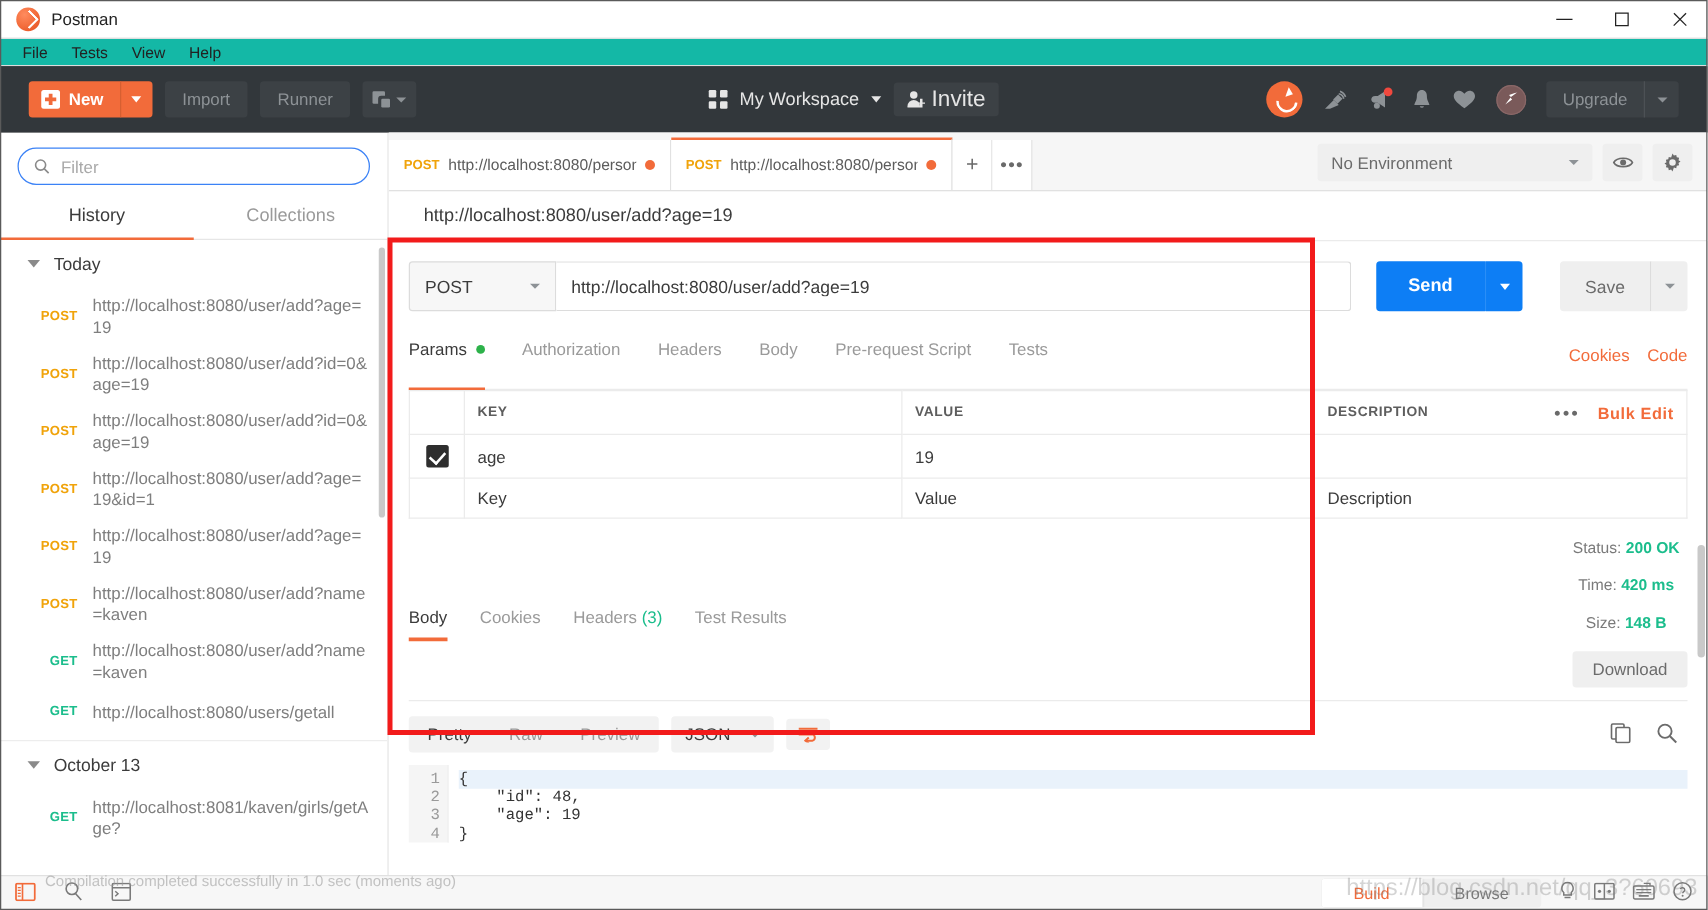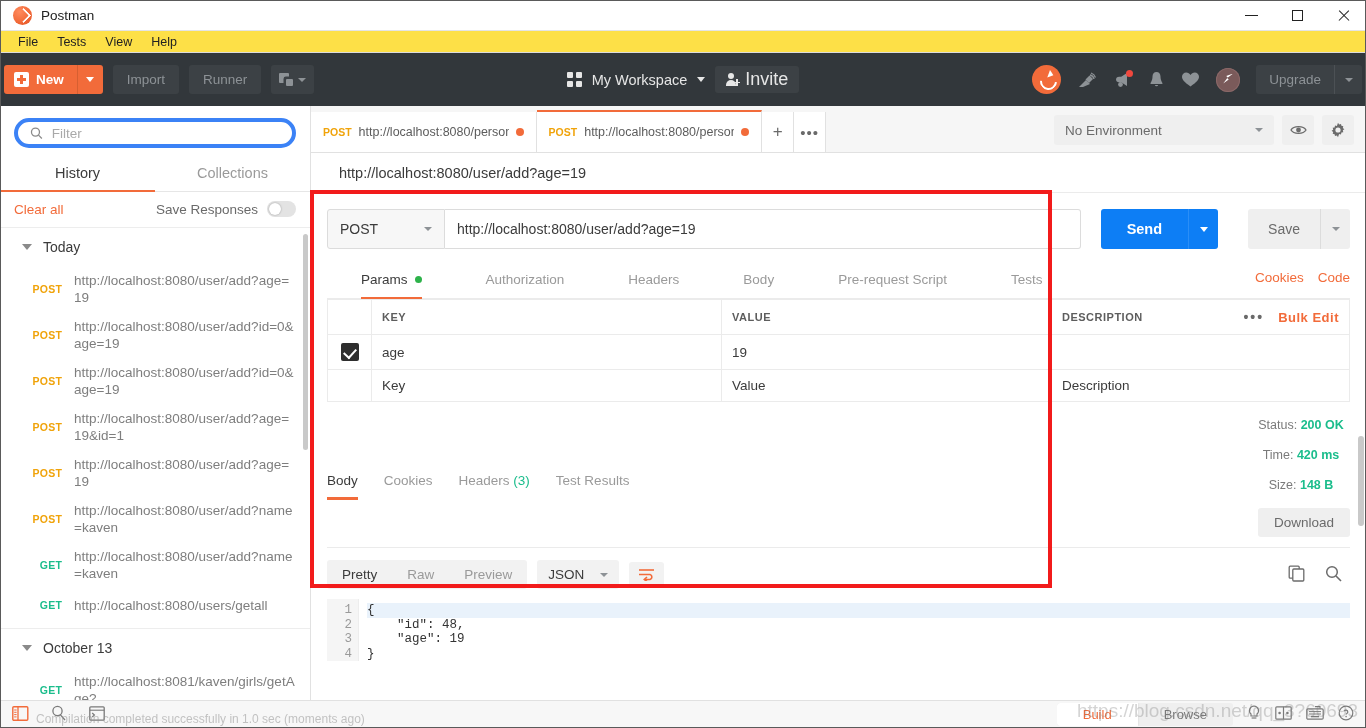--- a/index.html
+++ b/index.html
@@ -35,31 +35,31 @@
   .wmin{ width:13px;height:1px;background:#222; display:block;}
   .wmax{ width:11px;height:11px;border:1.3px solid #222; display:block;}
   .wclose{ position:relative; width:13px;height:13px; display:block;}
   .wclose::before,.wclose::after{
     content:""; position:absolute; left:0; top:6px; width:14px;height:1.3px;background:#222;
   }
   .wclose::before{transform:rotate(45deg);} .wclose::after{transform:rotate(-45deg);}
 
   
   .menubar{
-    height:22px; background:#fde047; display:flex; align-items:center;
+    height:22px; background:#14b8a6; display:flex; align-items:center;
     padding-left:10px; gap:3px; border-bottom:1px solid #dcdcdc;
   }
   .menubar span{
     font-size:12.5px; color:#222; padding:2px 8px; cursor:default;
   }
 
   
   .toolbar{
     height:53px; background:#32373b; display:flex; align-items:center;
-    position:relative; padding:0 4px;
+    position:relative; padding:0 23px;
   }
   .btn-new{
     display:flex;align-items:center;height:29px;background:#f26b3a;border-radius:3px;
     overflow:hidden; cursor:pointer;
   }
   .btn-new .lbl{ display:flex;align-items:center;gap:7px;padding:0 13px 0 10px;
     color:#fff;font-weight:bold;font-size:13.5px;height:100%; }
   .plus-box{ width:15px;height:15px;background:#fff;border-radius:2px;position:relative; }
   .plus-box::before,.plus-box::after{
     content:"";position:absolute;background:#f26b3a;
@@ -144,21 +144,21 @@
   
   .main{ display:flex; height:calc(728px - 31px - 22px - 53px - 28px); background:#fff;}
 
   
   .sidebar{
     width:311px;flex:none;background:#fff;border-right:1px solid #e1e1e1;
     display:flex;flex-direction:column;overflow:hidden;
   }
   .filter-wrap{padding:12px 14px 8px 14px;}
   .filter{
-    height:30px;border:4px solid #3b82f6;border-radius:15px;display:flex;align-items:center;
+    height:30px;border:1px solid #3b82f6;border-radius:15px;display:flex;align-items:center;
     padding:0 12px;gap:9px;
   }
   .filter input{
     border:0;outline:0;font-size:13.5px;color:#555;width:100%;background:transparent;
     font-family:"Liberation Sans",sans-serif;
   }
   .filter input::placeholder{color:#a9a9a9;}
   .sb-tabs{display:flex;border-bottom:1px solid #e6e6e6;}
   .sb-tab{
     flex:1;text-align:center;padding:9px 0 10px;font-size:14.5px;color:#9a9a9a;
@@ -271,22 +271,22 @@
   .save-car{
     background:#efefef;width:30px;height:40px;display:flex;align-items:center;justify-content:center;
     border-left:1px solid #dcdcdc;border-radius:0 3px 3px 0;cursor:pointer;
   }
 
   .req-tabs{
     display:flex;align-items:center;gap:0;margin-top:17px;border-bottom:1px solid #ebebeb;
     position:relative;
   }
   .rq-tab{
-    padding:6px 0 11px;margin-right:30px;font-size:13.5px;color:#9a9a9a;cursor:pointer;
-    position:relative;display:flex;align-items:center;gap:7px;margin-left:34px;
+    padding:6px 0 24px;margin-right:30px;font-size:13.5px;color:#9a9a9a;cursor:pointer;
+    position:relative;display:flex;align-items:center;gap:7px;
   }
   .rq-tab.active{color:#3b3b3b;}
   .rq-tab.active::after{
     content:"";position:absolute;left:0;right:0;bottom:-1px;height:2.5px;background:#f26b3a;
   }
   .green-dot{width:7px;height:7px;border-radius:50%;background:#2db24a;display:block;}
   .cc-links{margin-left:auto;display:flex;gap:14px;padding-bottom:9px;}
   .cc-links span{color:#f26b3a;font-size:13.5px;cursor:pointer;}
 
   table.params{width:100%;border-collapse:collapse;table-layout:fixed;}
@@ -369,21 +369,21 @@
   .redbox{
     position:absolute;left:310px;top:190px;width:742px;height:398px;
     border:4px solid #f21b1b;pointer-events:none;z-index:50;
   }
   
   .wm{
     position:absolute;right:8px;bottom:6px;font-size:19px;color:rgba(120,120,120,.32);
     pointer-events:none;z-index:60;font-family:"Liberation Sans",sans-serif;
   }
   .wm2{
-    position:absolute;left:36px;bottom:2px;font-size:12px;color:rgba(150,150,150,.55);
+    position:absolute;left:36px;bottom:16px;font-size:12px;color:rgba(150,150,150,.55);
     pointer-events:none;z-index:60;
   }
   
   .content-scroll{
     position:absolute;right:2px;top:330px;width:6px;height:90px;background:#c9c9c9;border-radius:3px;
     z-index:40;
   }
   .outer-frame{
     position:absolute;inset:0;border:1px solid #5a5a5a;pointer-events:none;z-index:70;
   }
@@ -500,27 +500,20 @@
         <svg width="14" height="14" viewBox="0 0 14 14">
           <circle cx="6" cy="6" r="4.4" stroke="#8a8a8a" stroke-width="1.4" fill="none"></circle>
           <line x1="9.3" y1="9.3" x2="13" y2="13" stroke="#8a8a8a" stroke-width="1.4"></line>
         </svg>
         <input placeholder="Filter" style="">
       </div>
     </div>
     <div class="sb-tabs">
       <div class="sb-tab active">History</div>
       <div class="sb-tab">Collections</div>
-    </div>
-    <div class="sb-actions">
-      <span class="clear-all">Clear all</span>
-      <span class="save-resp">
-        <span>Save Responses</span>
-        <span class="toggle"></span>
-      </span>
     </div>
     <div class="hist-scroll">
       <div class="hist-inner">
 
         <div class="grp-head">
           <i class="tri-r"></i>
           <span>Today</span>
         </div>
 
         <div class="hist-item">

